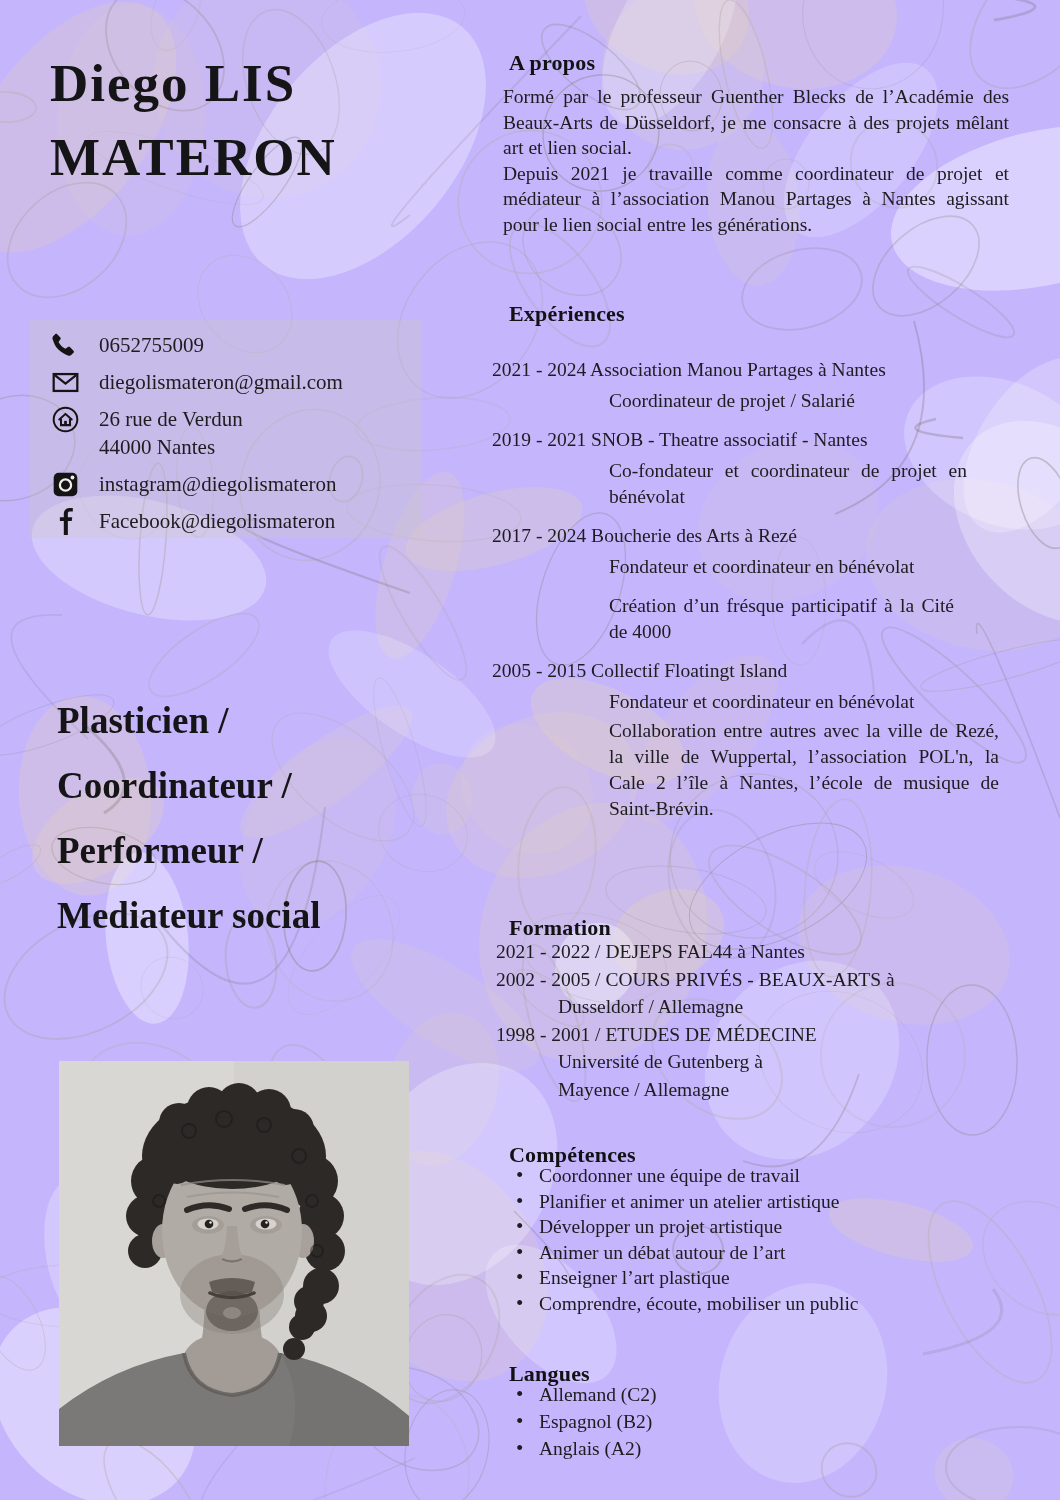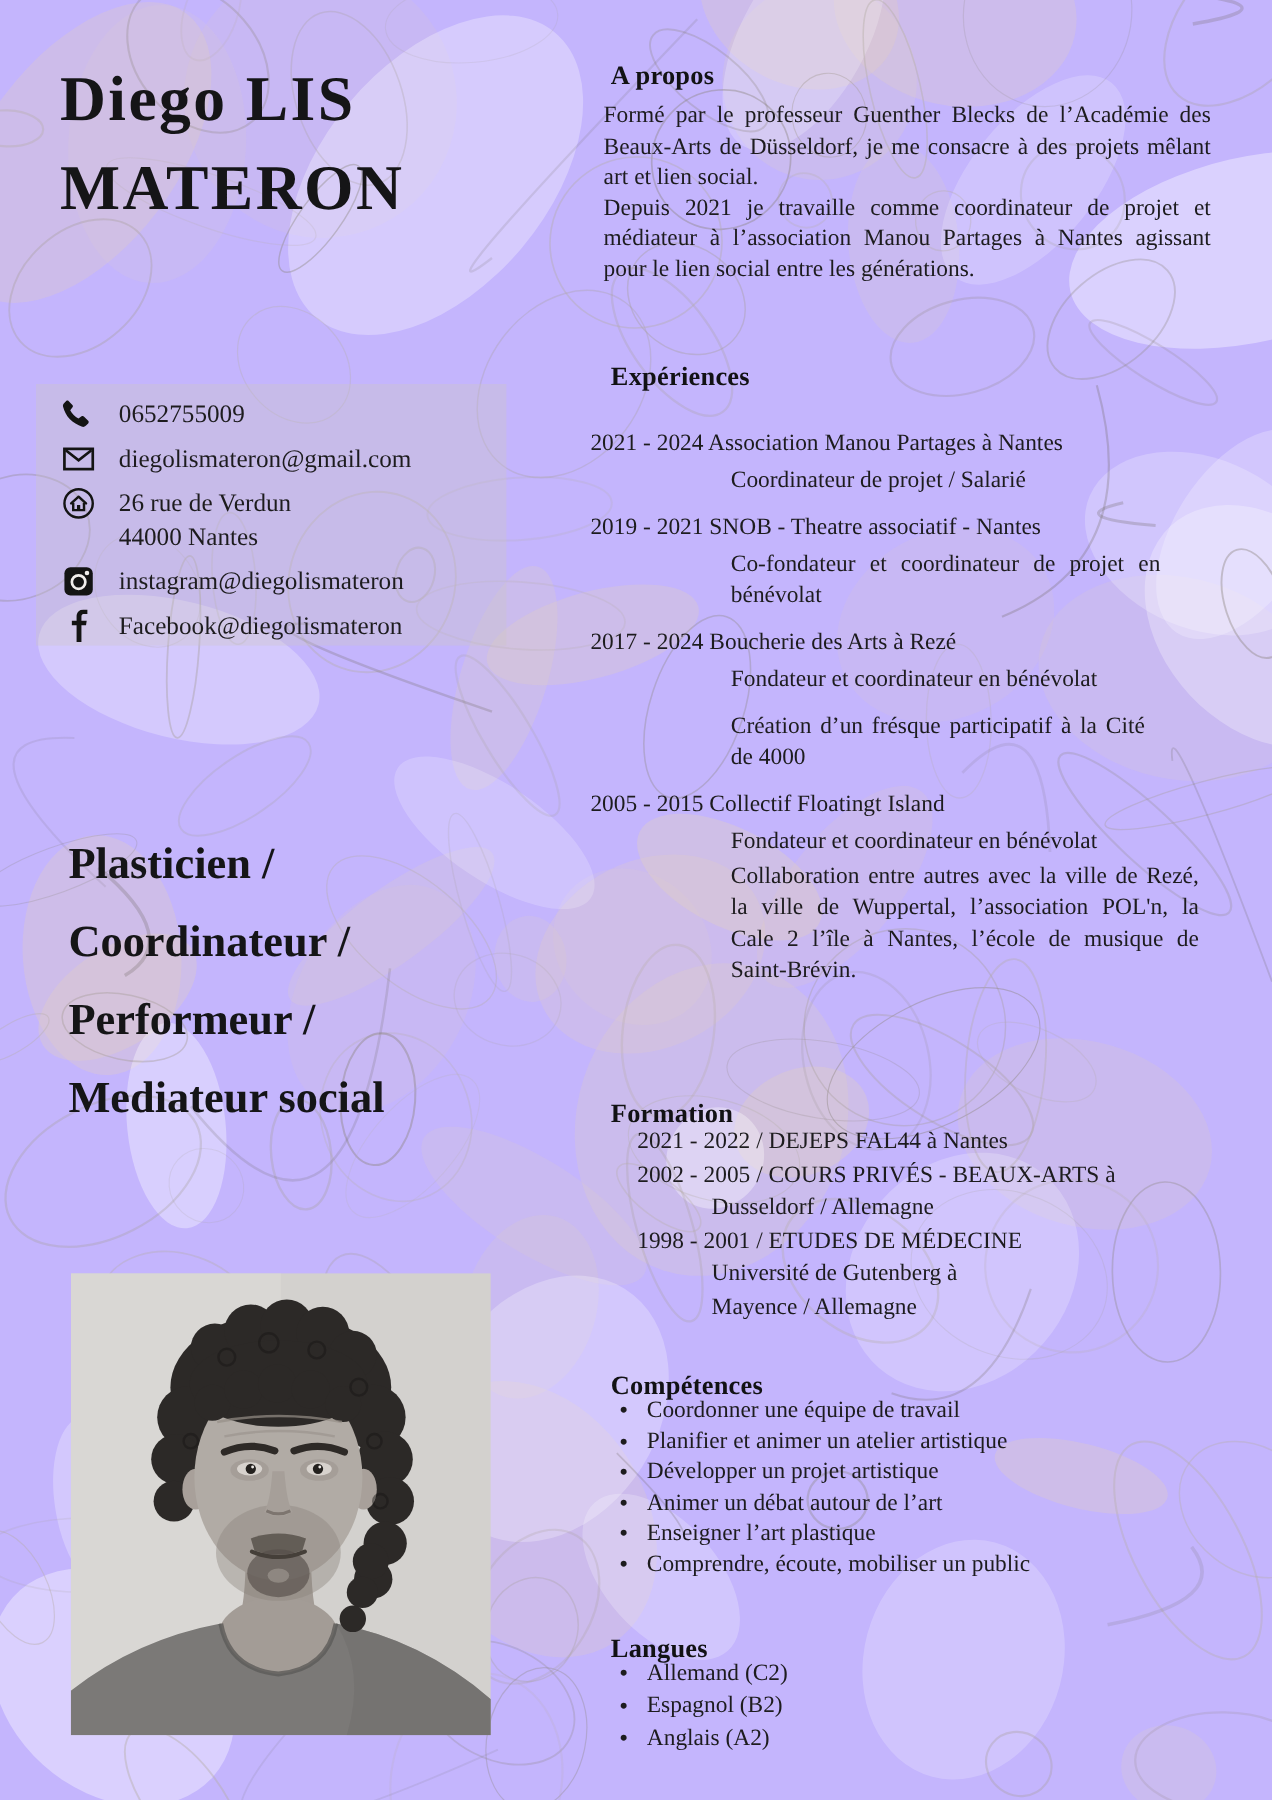--- a/index.html
+++ b/index.html
@@ -38,21 +38,21 @@
 
   .exp-body{position:absolute;left:492px;top:336px;width:507px;
         font-size:19.5px;line-height:26px;margin-top:21px;}
   .exp-entry{margin-bottom:13px;}
   .exp-title{margin-bottom:5px;}
   .exp-detail{margin-left:117px;margin-bottom:3px;}
   .just{text-align:justify;}
   .w358{width:358px;}.w345{width:345px;}.w385{width:385px;}.w330{width:330px;}.wfull{width:390px;}
   .small{font-size:17.5px;line-height:24px;}
 
-  .form-body{position:absolute;left:531px;top:938px;width:507px;
+  .form-body{position:absolute;left:496px;top:938px;width:507px;
         font-size:19.5px;line-height:27.5px;}
   .f-indent{margin-left:62px;}
 
   .blist{position:absolute;left:503px;margin:0;padding:0;list-style:none;font-size:19.5px;}
   .blist li{position:relative;padding-left:36px;}
   .blist li::before{content:"\2022";position:absolute;left:13px;font-size:21px;}
   .comp-list{top:1163px;line-height:25.5px;}
   .lang-list{top:1381px;line-height:27px;}
 </style>
 </head>

